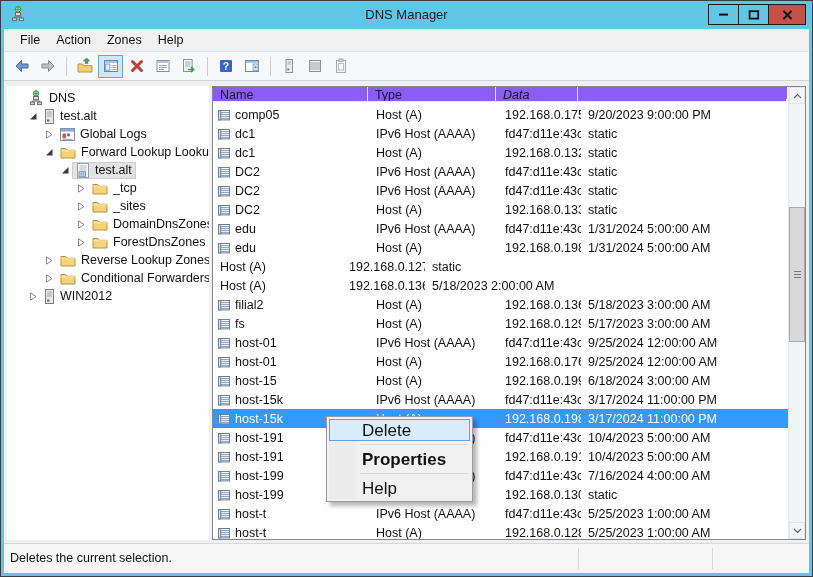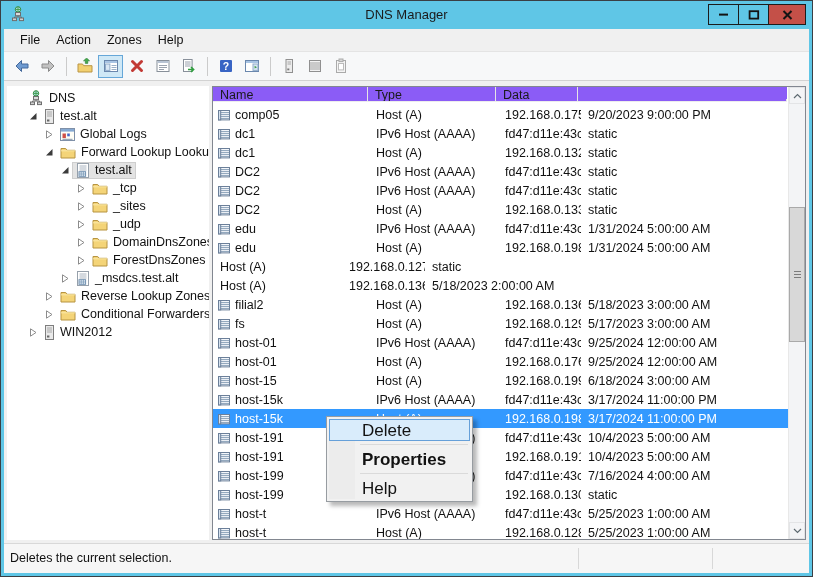--- a/index.html
+++ b/index.html
@@ -342,74 +342,38 @@
                 <path d="M1.5 0.8 L7 4.5 L1.5 8.2 Z" fill="#fff" stroke="#8c8c8c"></path>
               </svg>
             </span>
             <span class="tree-lab-wrap">
               <span class="t-icon">
                 <svg width="16" height="13" viewBox="0 0 16 13">
                   <path d="M1 2.5 h4.7 l1.3 1.8 H15 V12 H1 Z" fill="#f4d478" stroke="#b79441"></path>
                   <path d="M1 4.8 h14" stroke="#fbe9a8"></path>
                 </svg>
               </span>
-              <span>_udp</span>
+              <span>DomainDnsZones</span>
             </span>
           </div>
           <div class="tree-row">
             <span style="flex: 0 0 68px;"></span>
             <span class="expander">
               <svg width="9" height="9" viewBox="0 0 9 9">
                 <path d="M1.5 0.8 L7 4.5 L1.5 8.2 Z" fill="#fff" stroke="#8c8c8c"></path>
               </svg>
             </span>
             <span class="tree-lab-wrap">
               <span class="t-icon">
                 <svg width="16" height="13" viewBox="0 0 16 13">
                   <path d="M1 2.5 h4.7 l1.3 1.8 H15 V12 H1 Z" fill="#f4d478" stroke="#b79441"></path>
                   <path d="M1 4.8 h14" stroke="#fbe9a8"></path>
                 </svg>
               </span>
-              <span>DomainDnsZones</span>
-            </span>
-          </div>
-          <div class="tree-row">
-            <span style="flex: 0 0 68px;"></span>
-            <span class="expander">
-              <svg width="9" height="9" viewBox="0 0 9 9">
-                <path d="M1.5 0.8 L7 4.5 L1.5 8.2 Z" fill="#fff" stroke="#8c8c8c"></path>
-              </svg>
-            </span>
-            <span class="tree-lab-wrap">
-              <span class="t-icon">
-                <svg width="16" height="13" viewBox="0 0 16 13">
-                  <path d="M1 2.5 h4.7 l1.3 1.8 H15 V12 H1 Z" fill="#f4d478" stroke="#b79441"></path>
-                  <path d="M1 4.8 h14" stroke="#fbe9a8"></path>
-                </svg>
-              </span>
               <span>ForestDnsZones</span>
-            </span>
-          </div>
-          <div class="tree-row">
-            <span style="flex: 0 0 52px;"></span>
-            <span class="expander">
-              <svg width="9" height="9" viewBox="0 0 9 9">
-                <path d="M1.5 0.8 L7 4.5 L1.5 8.2 Z" fill="#fff" stroke="#8c8c8c"></path>
-              </svg>
-            </span>
-            <span class="tree-lab-wrap">
-              <span class="t-icon">
-                <svg width="14" height="15" viewBox="0 0 14 15">
-                  <rect x="1.5" y="0.5" width="11" height="14" fill="#fff" stroke="#96a0ab"></rect>
-                  <path d="M3.5 3 h7 M3.5 5 h7 M3.5 7 h7" stroke="#aab4c0" fill="none"></path>
-                  <rect x="3" y="8.7" width="6.6" height="4.6" fill="#e9f1f8" stroke="#7090b0"></rect>
-                  <path d="M3 11 h6.6 M5.2 8.7 v4.6 M7.4 8.7 v4.6" stroke="#7090b0" stroke-width="0.7" fill="none"></path>
-                </svg>
-              </span>
-              <span>_msdcs.test.alt</span>
             </span>
           </div>
           <div class="tree-row">
             <span style="flex: 0 0 36px;"></span>
             <span class="expander">
               <svg width="9" height="9" viewBox="0 0 9 9">
                 <path d="M1.5 0.8 L7 4.5 L1.5 8.2 Z" fill="#fff" stroke="#8c8c8c"></path>
               </svg>
             </span>
             <span class="tree-lab-wrap">
@@ -455,21 +419,21 @@
                 </svg>
               </span>
               <span>WIN2012</span>
             </span>
           </div>
         </div>
       <div class="list-panel">
         <div class="list-header" id="listheader">
             <div class="hcell" style="width: 156px;">Name</div>
             <div class="hcell" style="width: 129px;">Type</div>
-            <div class="hcell" style="width: 83px;">Data</div>
+            <div class="hcell" style="width: 83px; font-style: italic;">Data</div>
             <div class="hcell" style="width: 210px; margin-top: 12px;">Timestamp</div>
           </div>
         <div class="list-body" id="listbody">
             <div class="lrow">
               <div class="cell name" style="width: 156px;">
                 <span class="r-icon">
                   <svg width="12" height="12" viewBox="0 0 12 12">
                     <rect x="0.5" y="1.5" width="11" height="9.4" fill="#f4f7fb" stroke="#6b7f99"></rect>
                     <path d="M1 3.6 h10.2 M1 5.6 h10.2 M1 7.6 h10.2 M1 9.6 h10.2" stroke="#8aa0b8" fill="none"></path>
                     <rect x="0.5" y="1.5" width="2.2" height="9.4" fill="#d6e2ee" stroke="#6b7f99"></rect>

